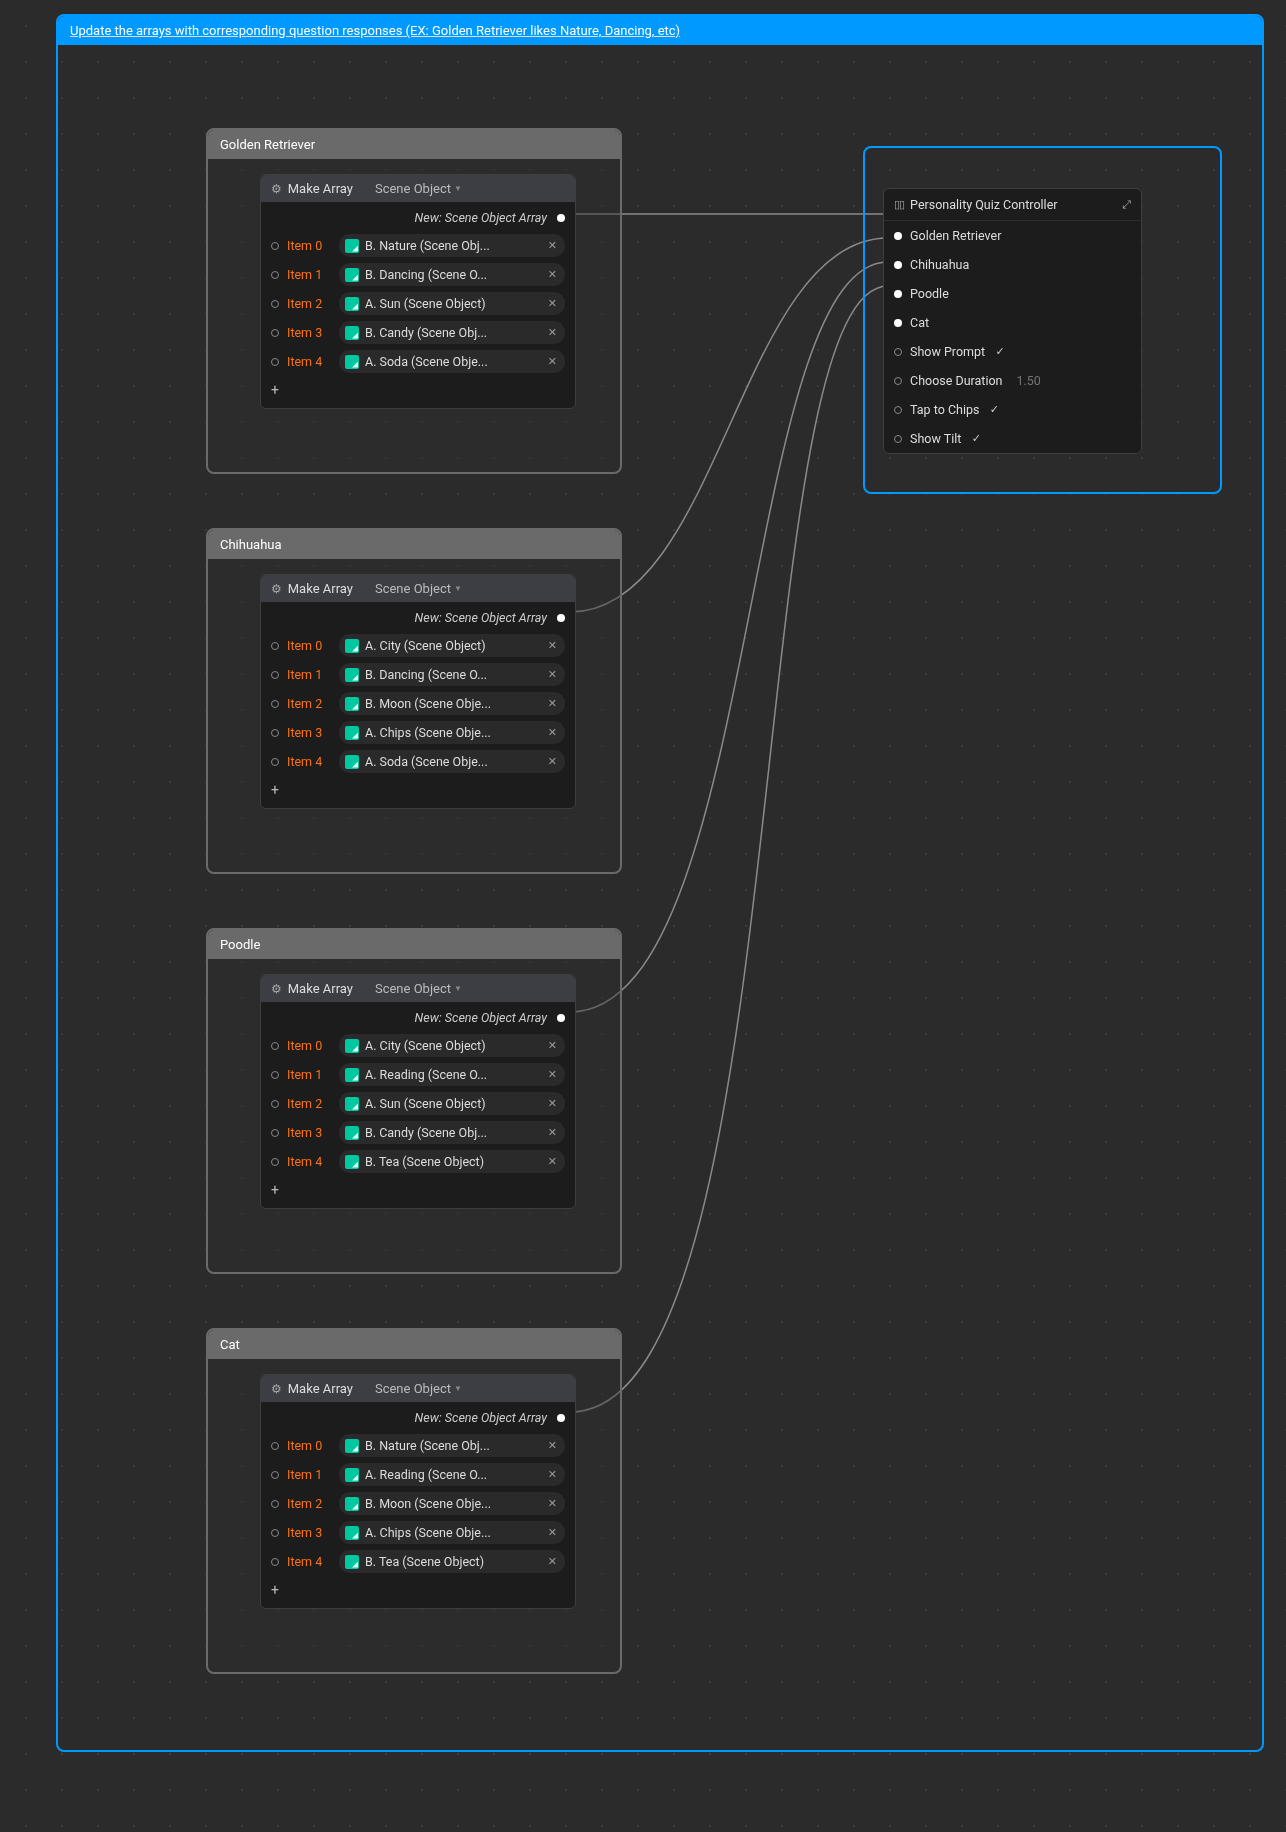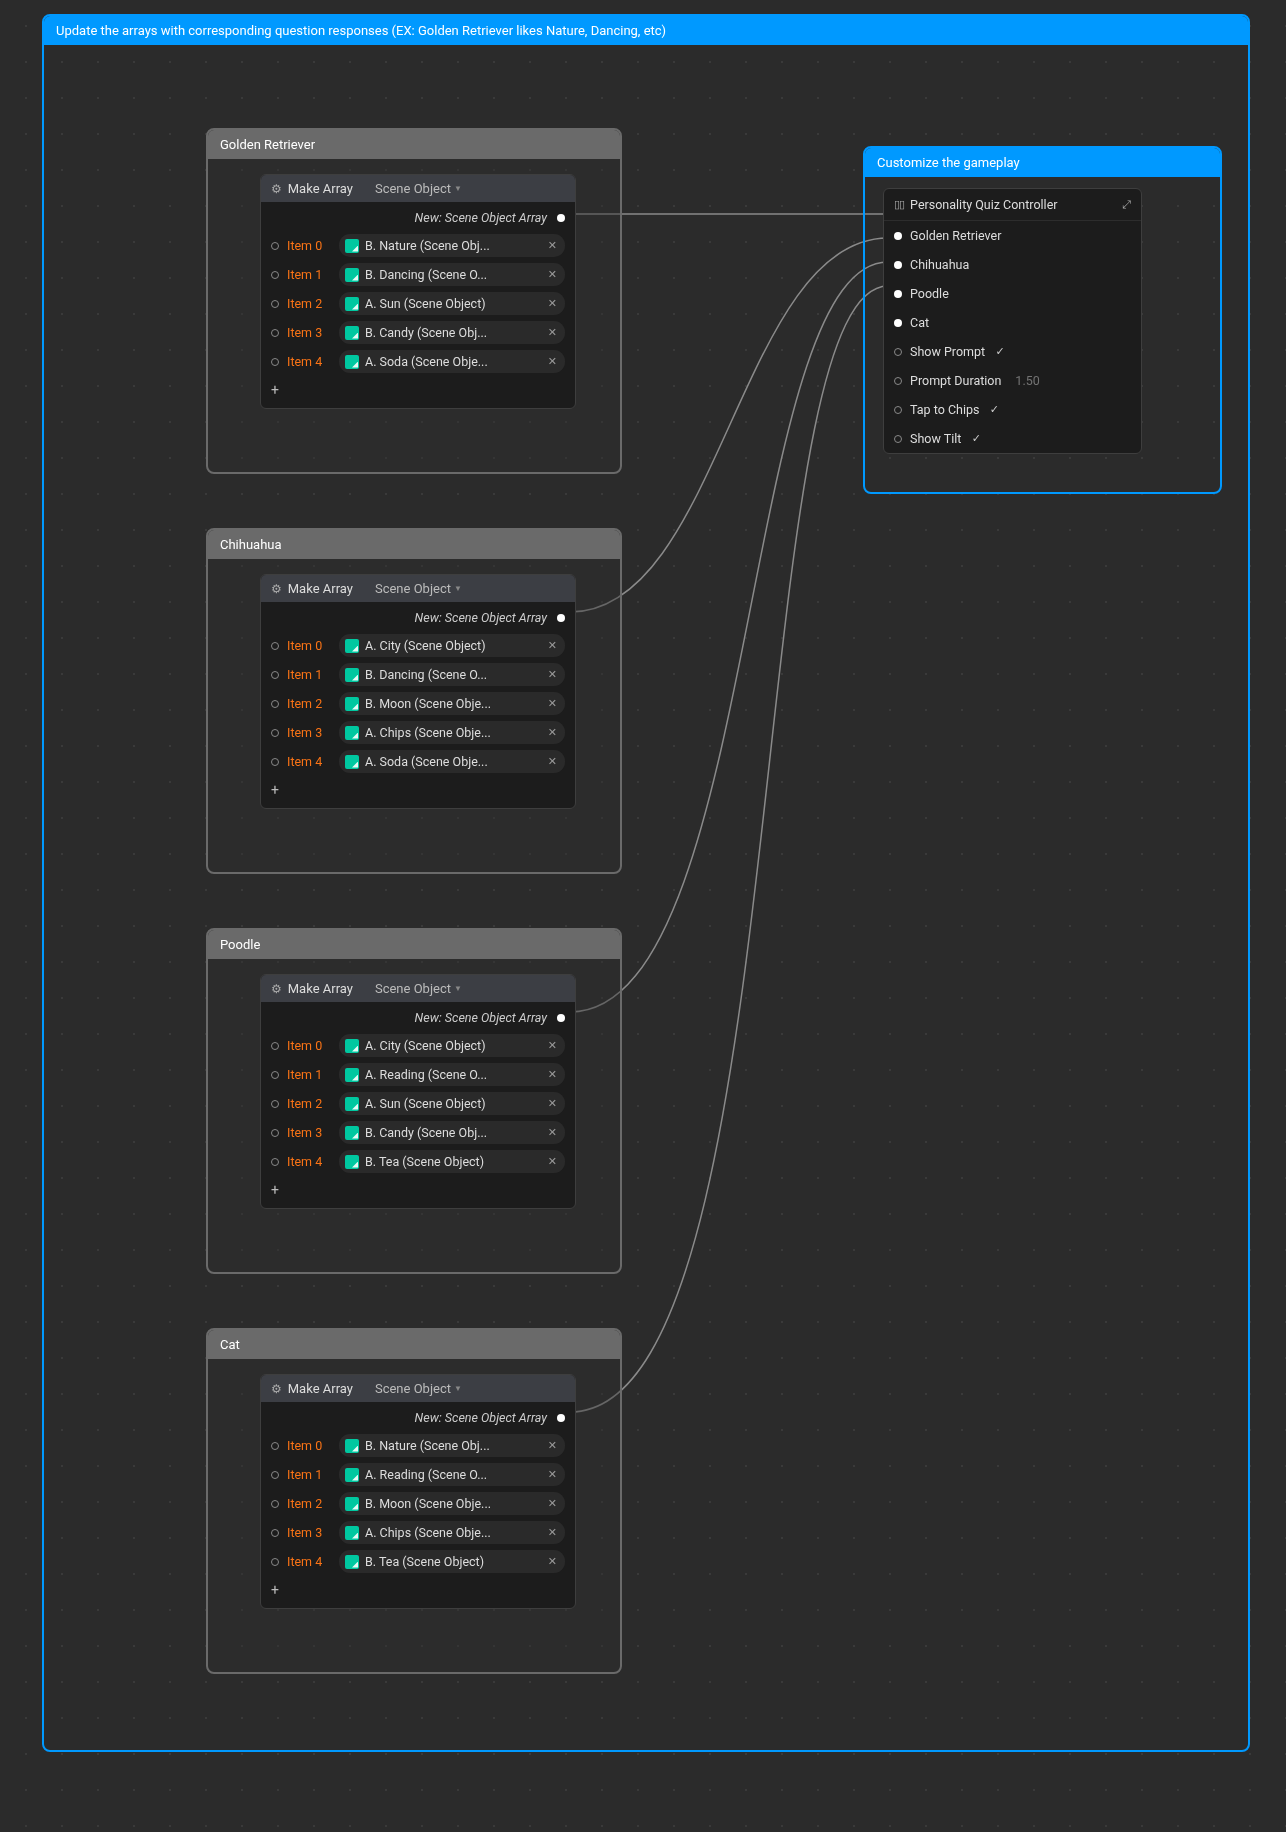--- a/index.html
+++ b/index.html
@@ -198,26 +198,25 @@
 
 <div class="dot-grid"></div>
 
 <svg class="wires">
   <path d="M 570 214 C 700 214, 750 214, 888 214"></path>
   <path d="M 570 612 C 720 612, 740 238, 888 238"></path>
   <path d="M 570 1012 C 760 1012, 740 262, 888 262"></path>
   <path d="M 570 1412 C 800 1412, 740 286, 888 286"></path>
 </svg>
 
-<div class="panel panel-blue" style="left:42px; top:14px; width:1208px; height:1738px;">
+<div class="panel panel-blue" style="left:56px; top:14px; width:1208px; height:1738px;text-decoration:underline;">
   <div class="panel-header-blue">Update the arrays with corresponding question responses (EX: Golden Retriever likes Nature, Dancing, etc)</div>
 </div>
 
 <div class="panel panel-blue" style="left:863px; top:146px; width:359px; height:348px;">
-  <div class="panel-header-blue">Customize the gameplay</div>
 
   <div class="ctrl-node" style="position:absolute; left:18px; top:40px; width:259px;">
     <div class="ctrl-header">
       <span class="left">
         <span class="scr-icon">▯▯</span>
         <span>Personality Quiz Controller</span>
       </span>
       <span class="expand-icon">⤢</span>
     </div>
     <div class="ctrl-row">
@@ -236,21 +235,21 @@
       <span class="port-in-filled"></span>
       <span>Cat</span>
     </div>
     <div class="ctrl-row">
       <span class="port-in-empty"></span>
       <span>Show Prompt</span>
       <span class="check">✓</span>
     </div>
     <div class="ctrl-row">
       <span class="port-in-empty"></span>
-      <span>Prompt Duration</span>
+      <span>Choose Duration</span>
       <span class="num-val">1.50</span>
     </div>
     <div class="ctrl-row">
       <span class="port-in-empty"></span>
       <span>Tap to Chips</span>
       <span class="check">✓</span>
     </div>
     <div class="ctrl-row">
       <span class="port-in-empty"></span>
       <span>Show Tilt</span>

